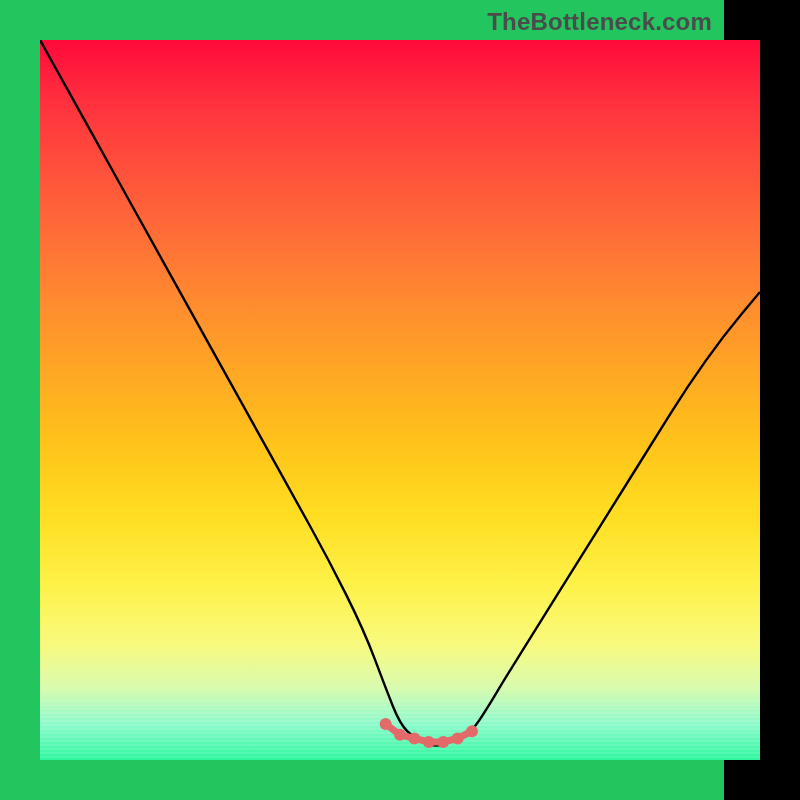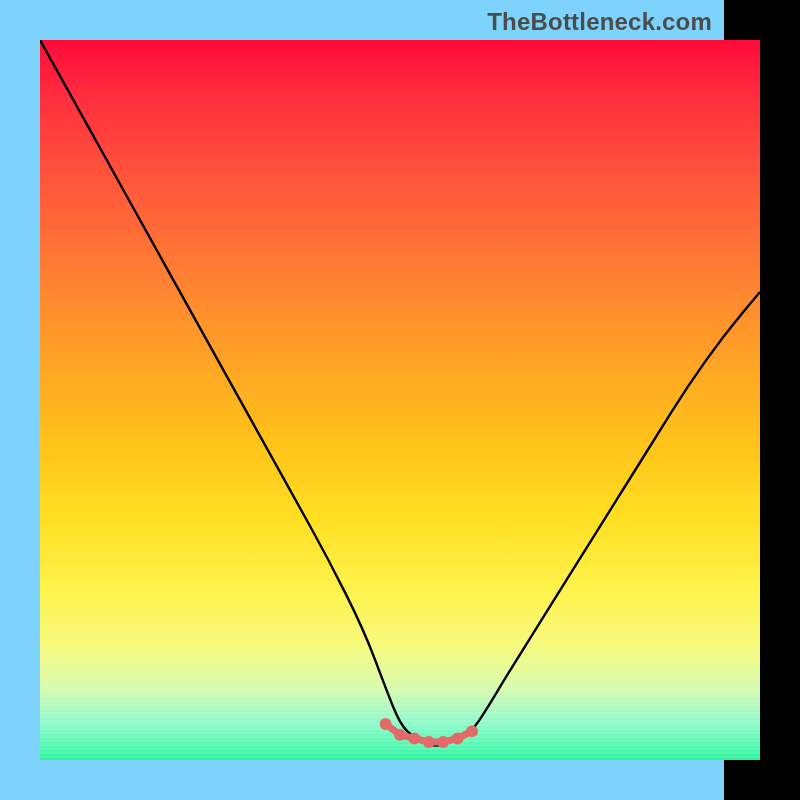--- a/index.html
+++ b/index.html
@@ -8,21 +8,21 @@
     width: 800px;
     height: 800px;
     overflow: hidden;
     background: #000;
     font-family: Arial, Helvetica, sans-serif;
   }
   .frame {
     position: relative;
     width: 724px;
     height: 800px;
-    background: #7dd3fc;
+    background: #22c55e;
   }
   .plot-area {
     position: absolute;
     left: 40px;
     top: 40px;
     width: 720px;
     height: 720px;
     overflow: hidden;
   }
   .gradient {

